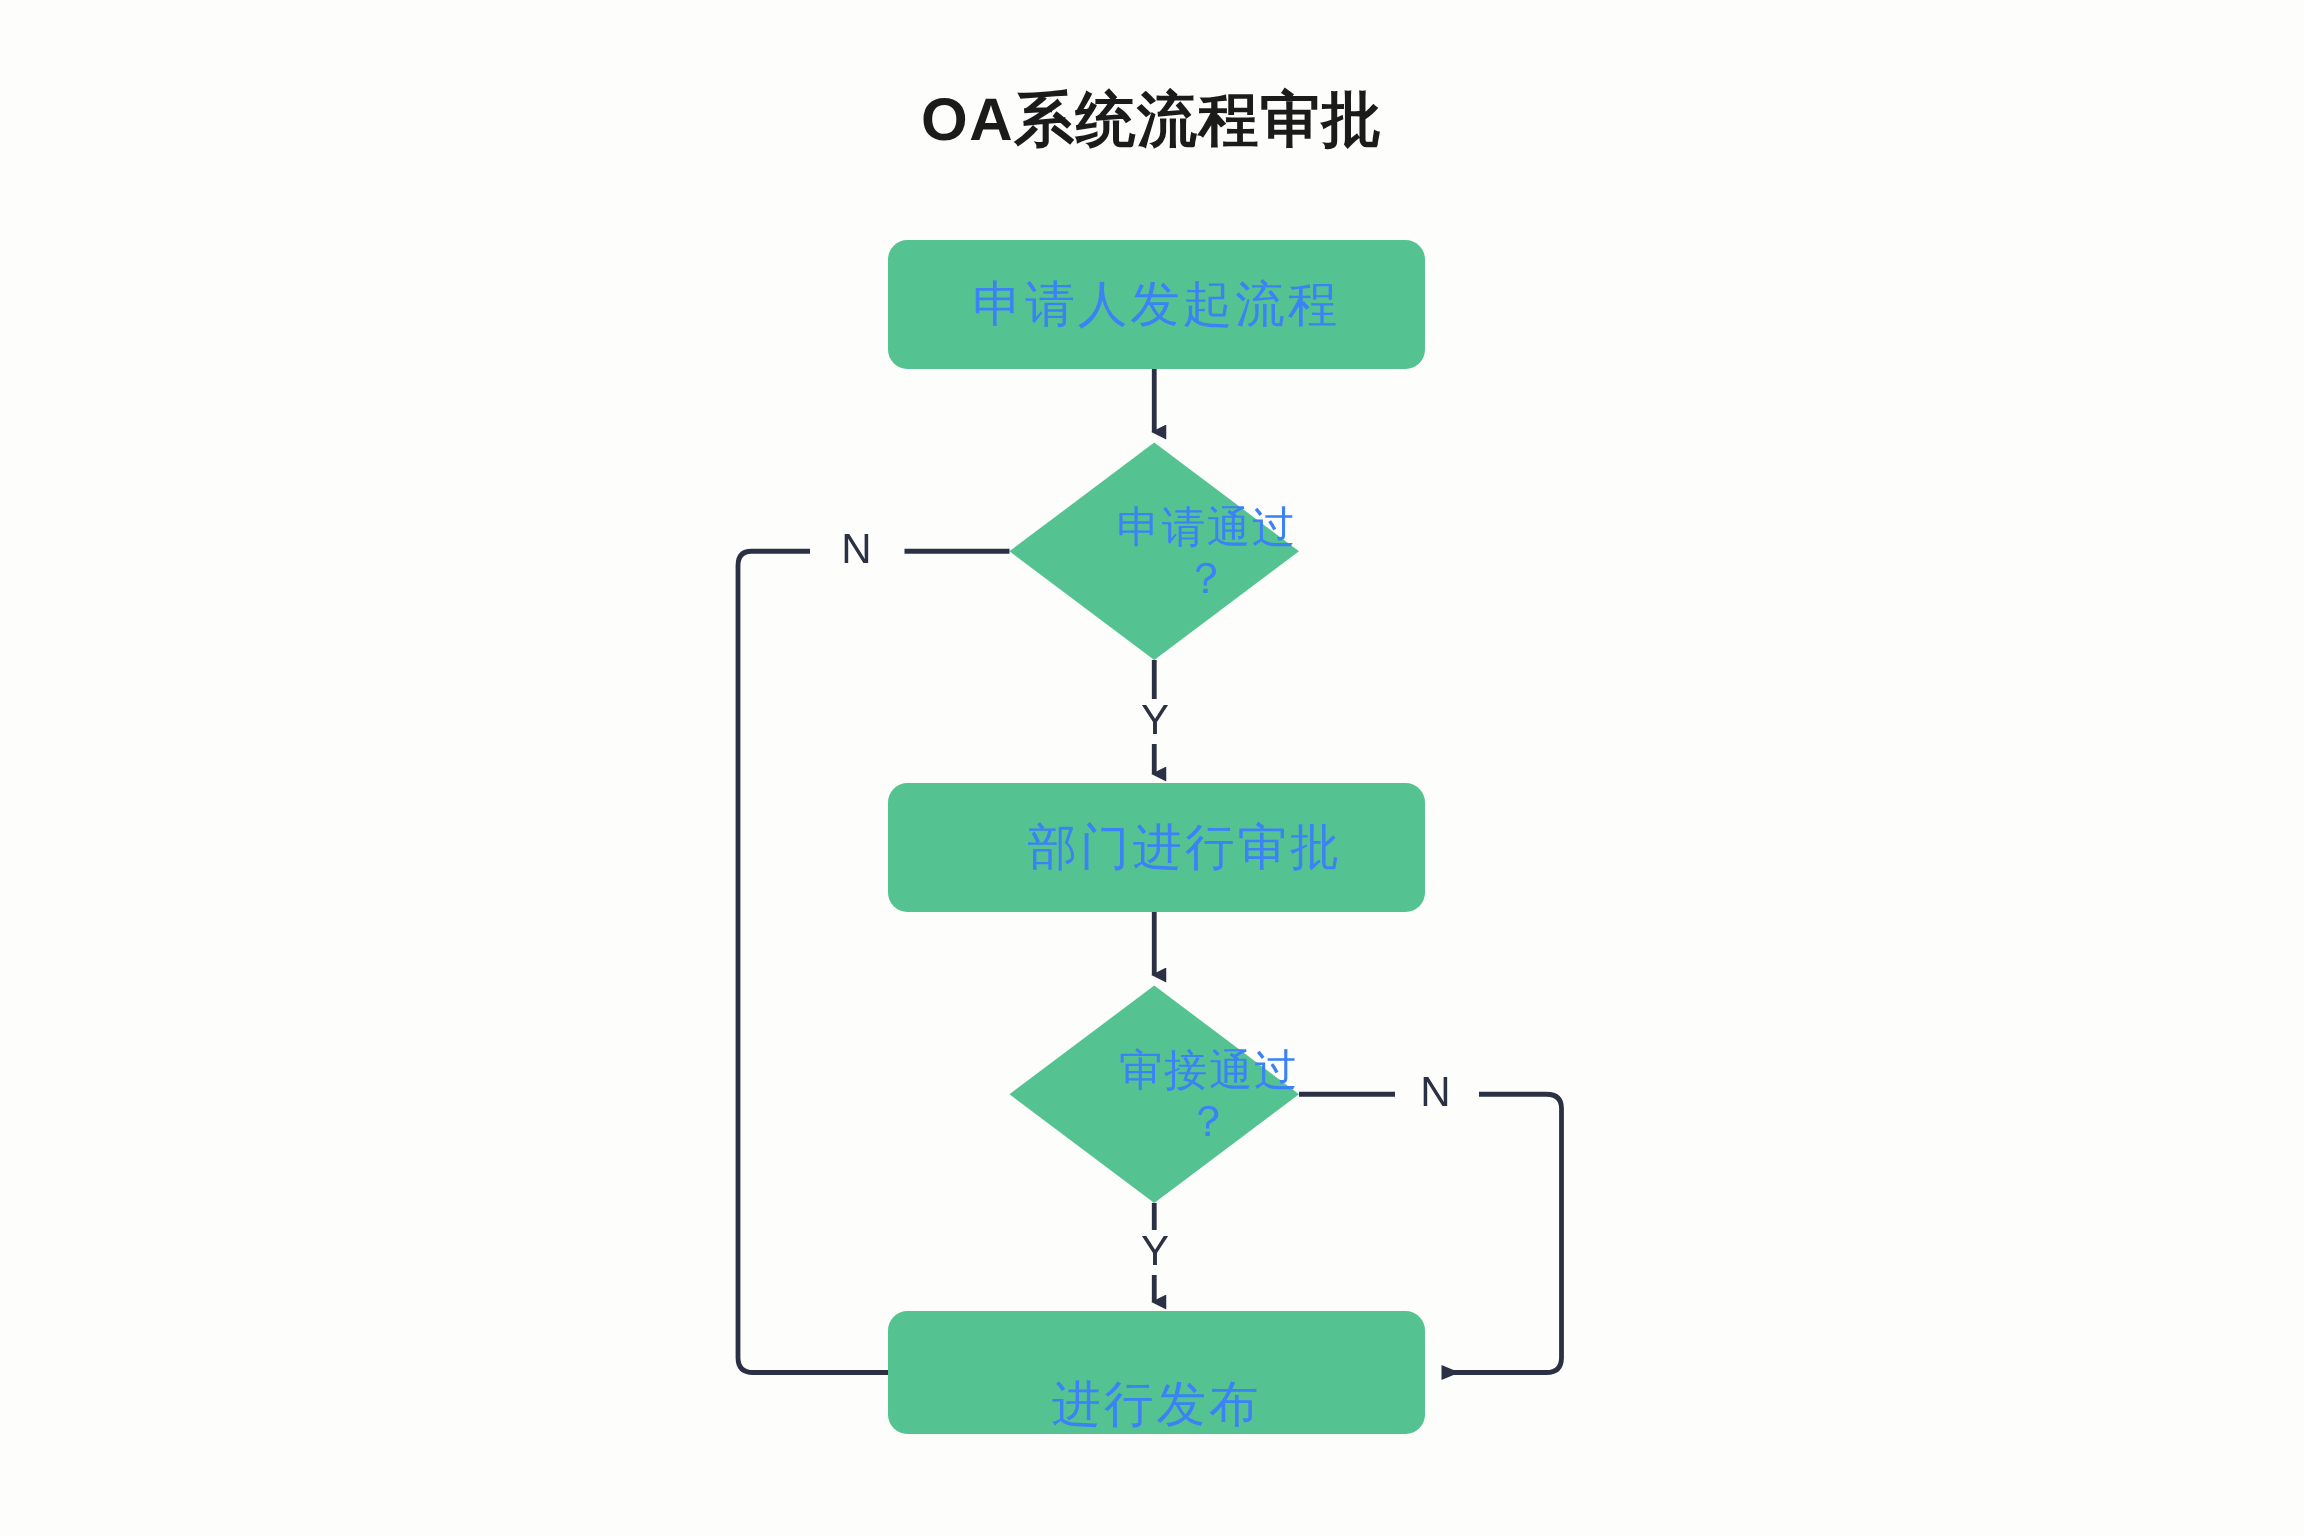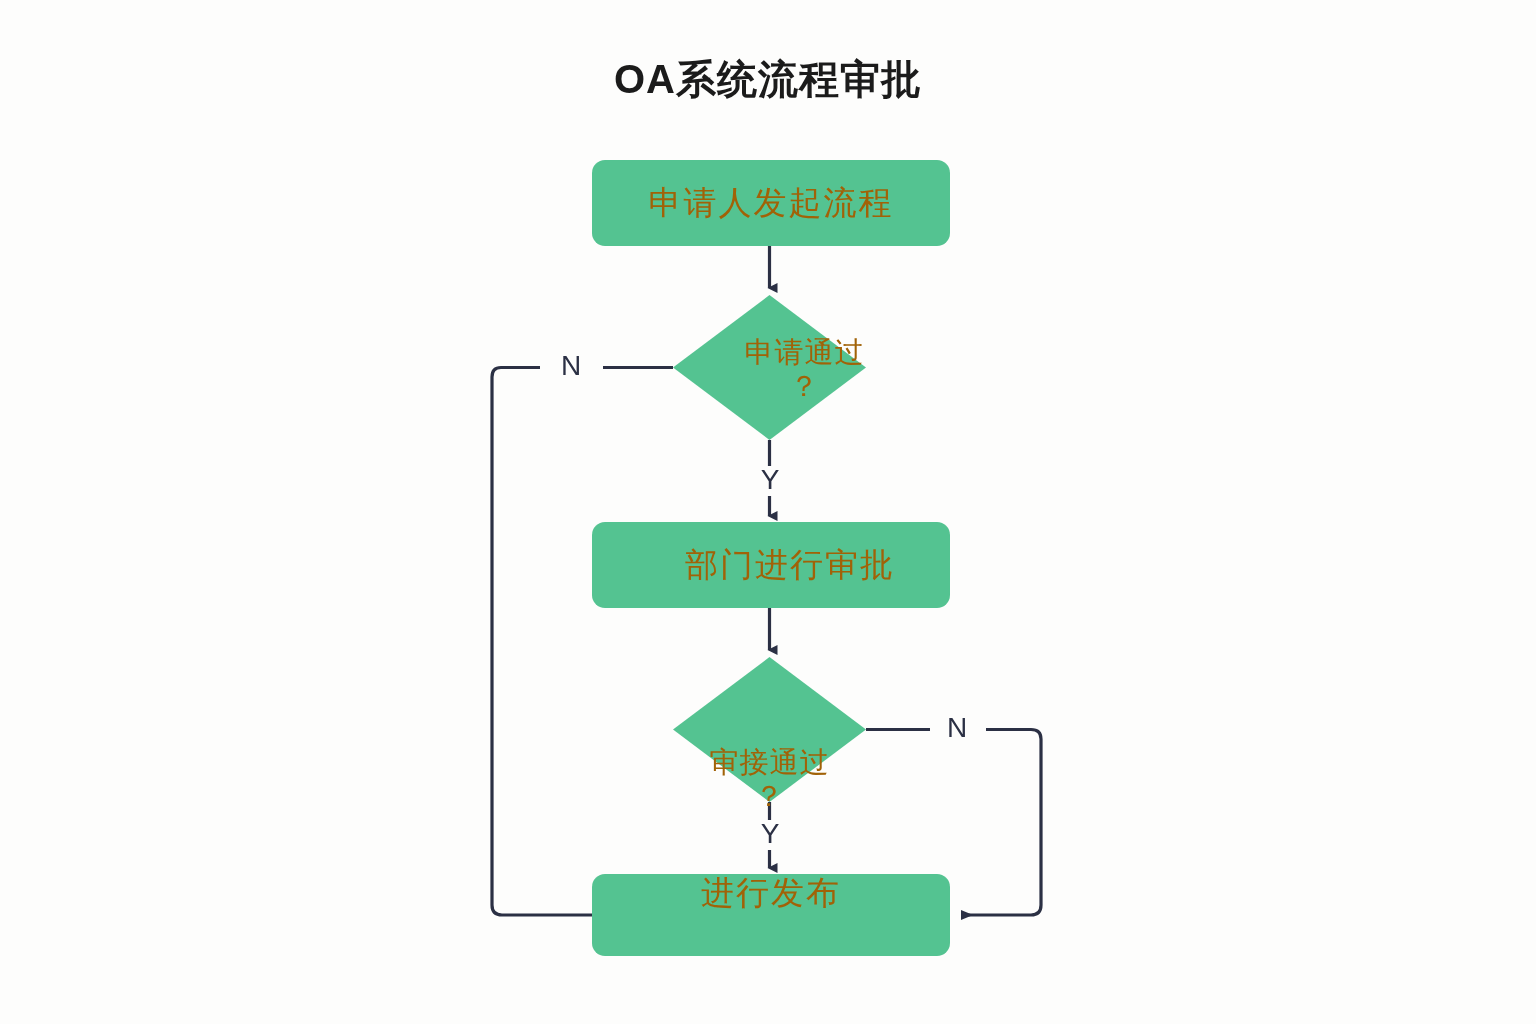--- a/index.html
+++ b/index.html
@@ -33,21 +33,21 @@
     text-align: center;
     font-size: 40px;
     font-weight: 700;
     color: #1b1b1b;
     letter-spacing: 1px;
     white-space: nowrap;
   }
   
   .node-label {
     position: absolute;
-    color: #a16207;
+    color: #3b82f6;
     text-align: center;
     line-height: 1.18;
     white-space: pre-line;
     pointer-events: none;
     font-weight: 400;
   }
   .proc-label {
     font-size: 33px;
     letter-spacing: 2px;
   }
@@ -121,26 +121,26 @@
 
   <div class="node-label dec-label dia-d1" style="display:flex;align-items:center;justify-content:center;flex-direction:column;">
     <span>申请通过
 ？</span>
   </div>
 
   <div class="node-label proc-label box-p2" style="display:flex;align-items:center;justify-content:center;padding-left:19px;">
     <span>部门进行审批</span>
   </div>
 
-  <div class="node-label dec-label dia-d2" style="display:flex;align-items:center;justify-content:center;flex-direction:column;margin-top:48px;">
+  <div class="node-label dec-label dia-d2" style="display:flex;align-items:flex-end;justify-content:center;flex-direction:column;">
     <span>审接通过
 ？</span>
   </div>
 
-  <div class="node-label proc-label box-p3" style="display:flex;align-items:flex-start;justify-content:center;">
+  <div class="node-label proc-label box-p3" style="display:flex;align-items:flex-end;justify-content:center;">
     <span>进行发布</span>
   </div>
 
   <div class="edge-label" style="left:556px; top:352px; width:30px;">N</div>
 
   <div class="edge-label" style="left:755px; top:466px; width:30px;">Y</div>
 
   <div class="edge-label" style="left:942px; top:714px; width:30px;">N</div>
 
   <div class="edge-label" style="left:755px; top:820px; width:30px;">Y</div>

